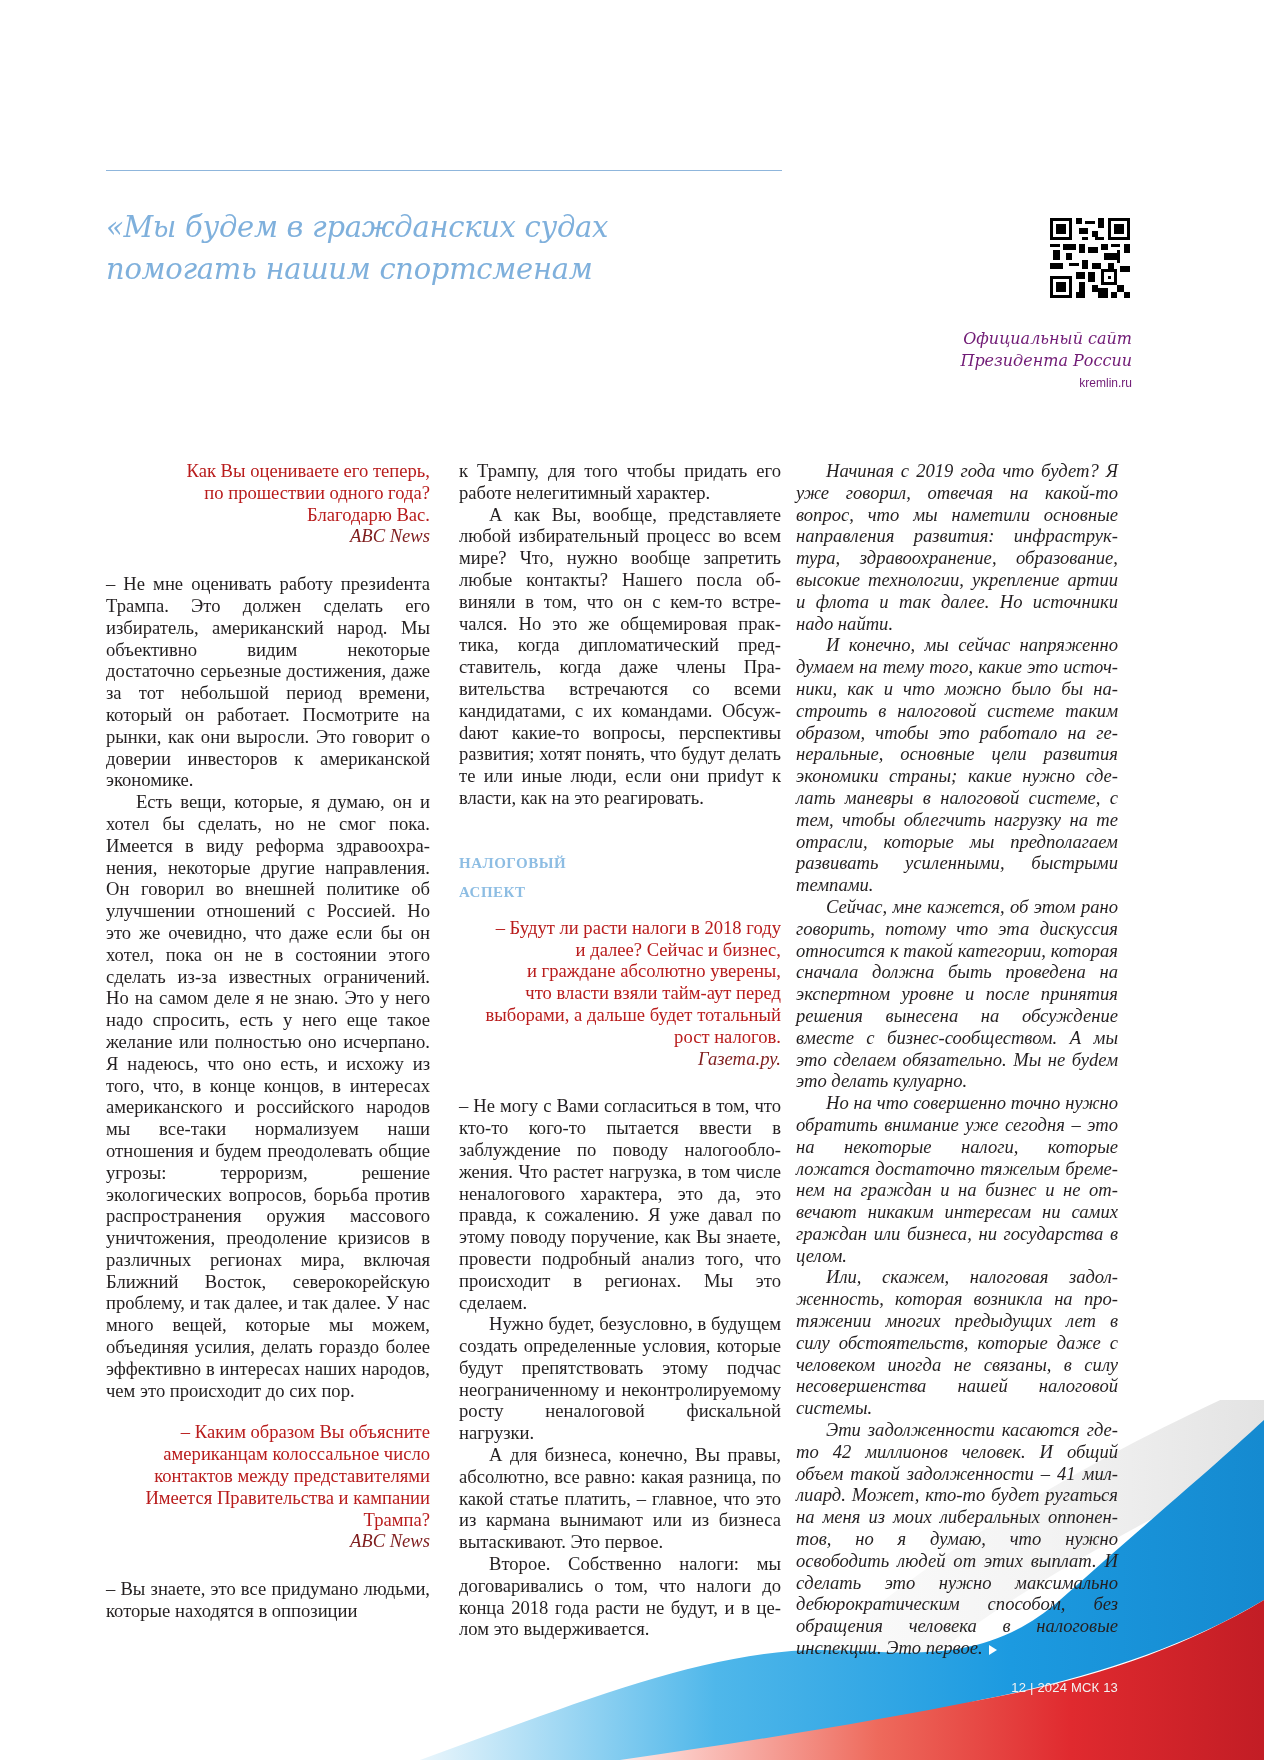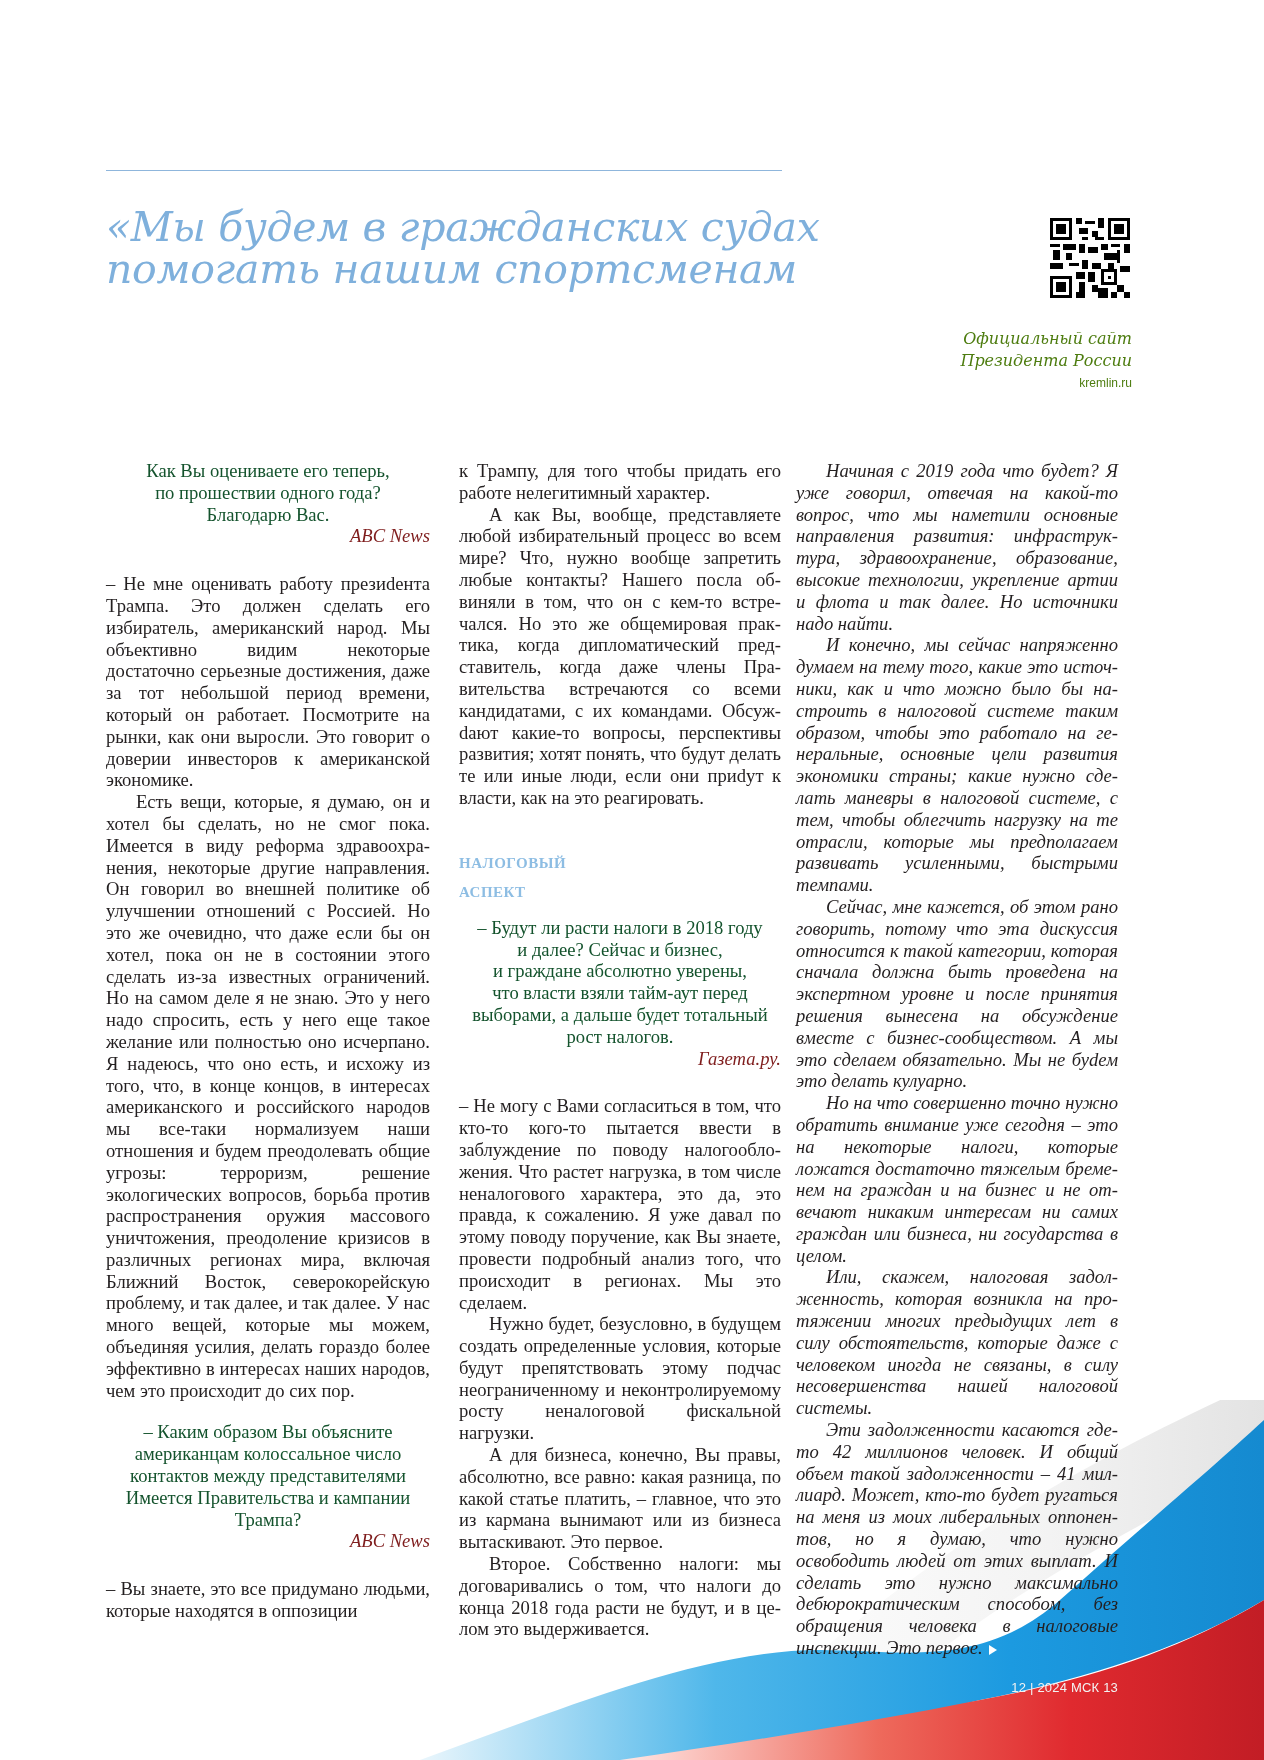--- a/index.html
+++ b/index.html
@@ -9,32 +9,32 @@
     font-family: "DejaVu Serif", "Liberation Serif", serif;
     color: #231f20;
   }
   .top-rule {
     position: absolute; left: 106px; top: 170px; width: 676px; height: 0;
     border-top: 1.5px solid #8fb6dc;
   }
   .pull-quote {
     position: absolute; left: 106px; top: 206px; width: 700px;
     font-family: "DejaVu Serif", "Liberation Serif", serif;
-    font-style: italic; font-size: 41px; line-height: 42px;
+    font-style: italic; font-size: 29px; line-height: 42px;
     color: #7fb0dc; font-weight: normal; letter-spacing: -0.3px;
     margin: 0;
   }
   .pull-quote span { display: block; white-space: nowrap; }
   .qr {
     position: absolute; left: 1050px; top: 218px; width: 80px; height: 80px;
   }
   .qr svg { width: 80px; height: 80px; display: block; }
   .source-block {
     position: absolute; right: 132px; top: 328px; text-align: right;
-    color: #4d7c0f;
+    color: #701a75;
   }
   .source-block .it {
     font-family: "DejaVu Serif", "Liberation Serif", serif; font-style: italic;
     font-size: 16px; line-height: 22px; display: block;
   }
   .source-block .url {
     font-family: Liberation Sans, sans-serif;
     font-size: 12px; line-height: 22px; display: block;
   }
 
@@ -43,21 +43,21 @@
     font-family: "Liberation Serif", "DejaVu Serif", serif;
     font-size: 18.6px; line-height: 21.8px;
     text-align: justify;
   }
   .col1 { left: 106px; width: 324px; }
   .col2 { left: 459px; width: 322px; }
   .col3 { left: 796px; width: 322px; font-style: italic; }
   .col p { margin: 0; hyphens: manual; }
   .col p.indent { text-indent: 30px; }
   .q {
-    color: #14532d; text-align: center; margin: 0;
+    color: #b91c1c; text-align: right; margin: 0;
   }
   .attrib {
     font-style: italic; color: #7f1d1d; text-align: right; margin: 0;
   }
   .gap-sm { height: 20px; }
   .gap-md { height: 26px; }
   .section-head {
     font-family: "Liberation Serif", "DejaVu Serif", serif;
     color: #8dbde3; font-size: 15px; line-height: 29px; letter-spacing: 0.5px;
     margin: 40px 0 10px 0;

